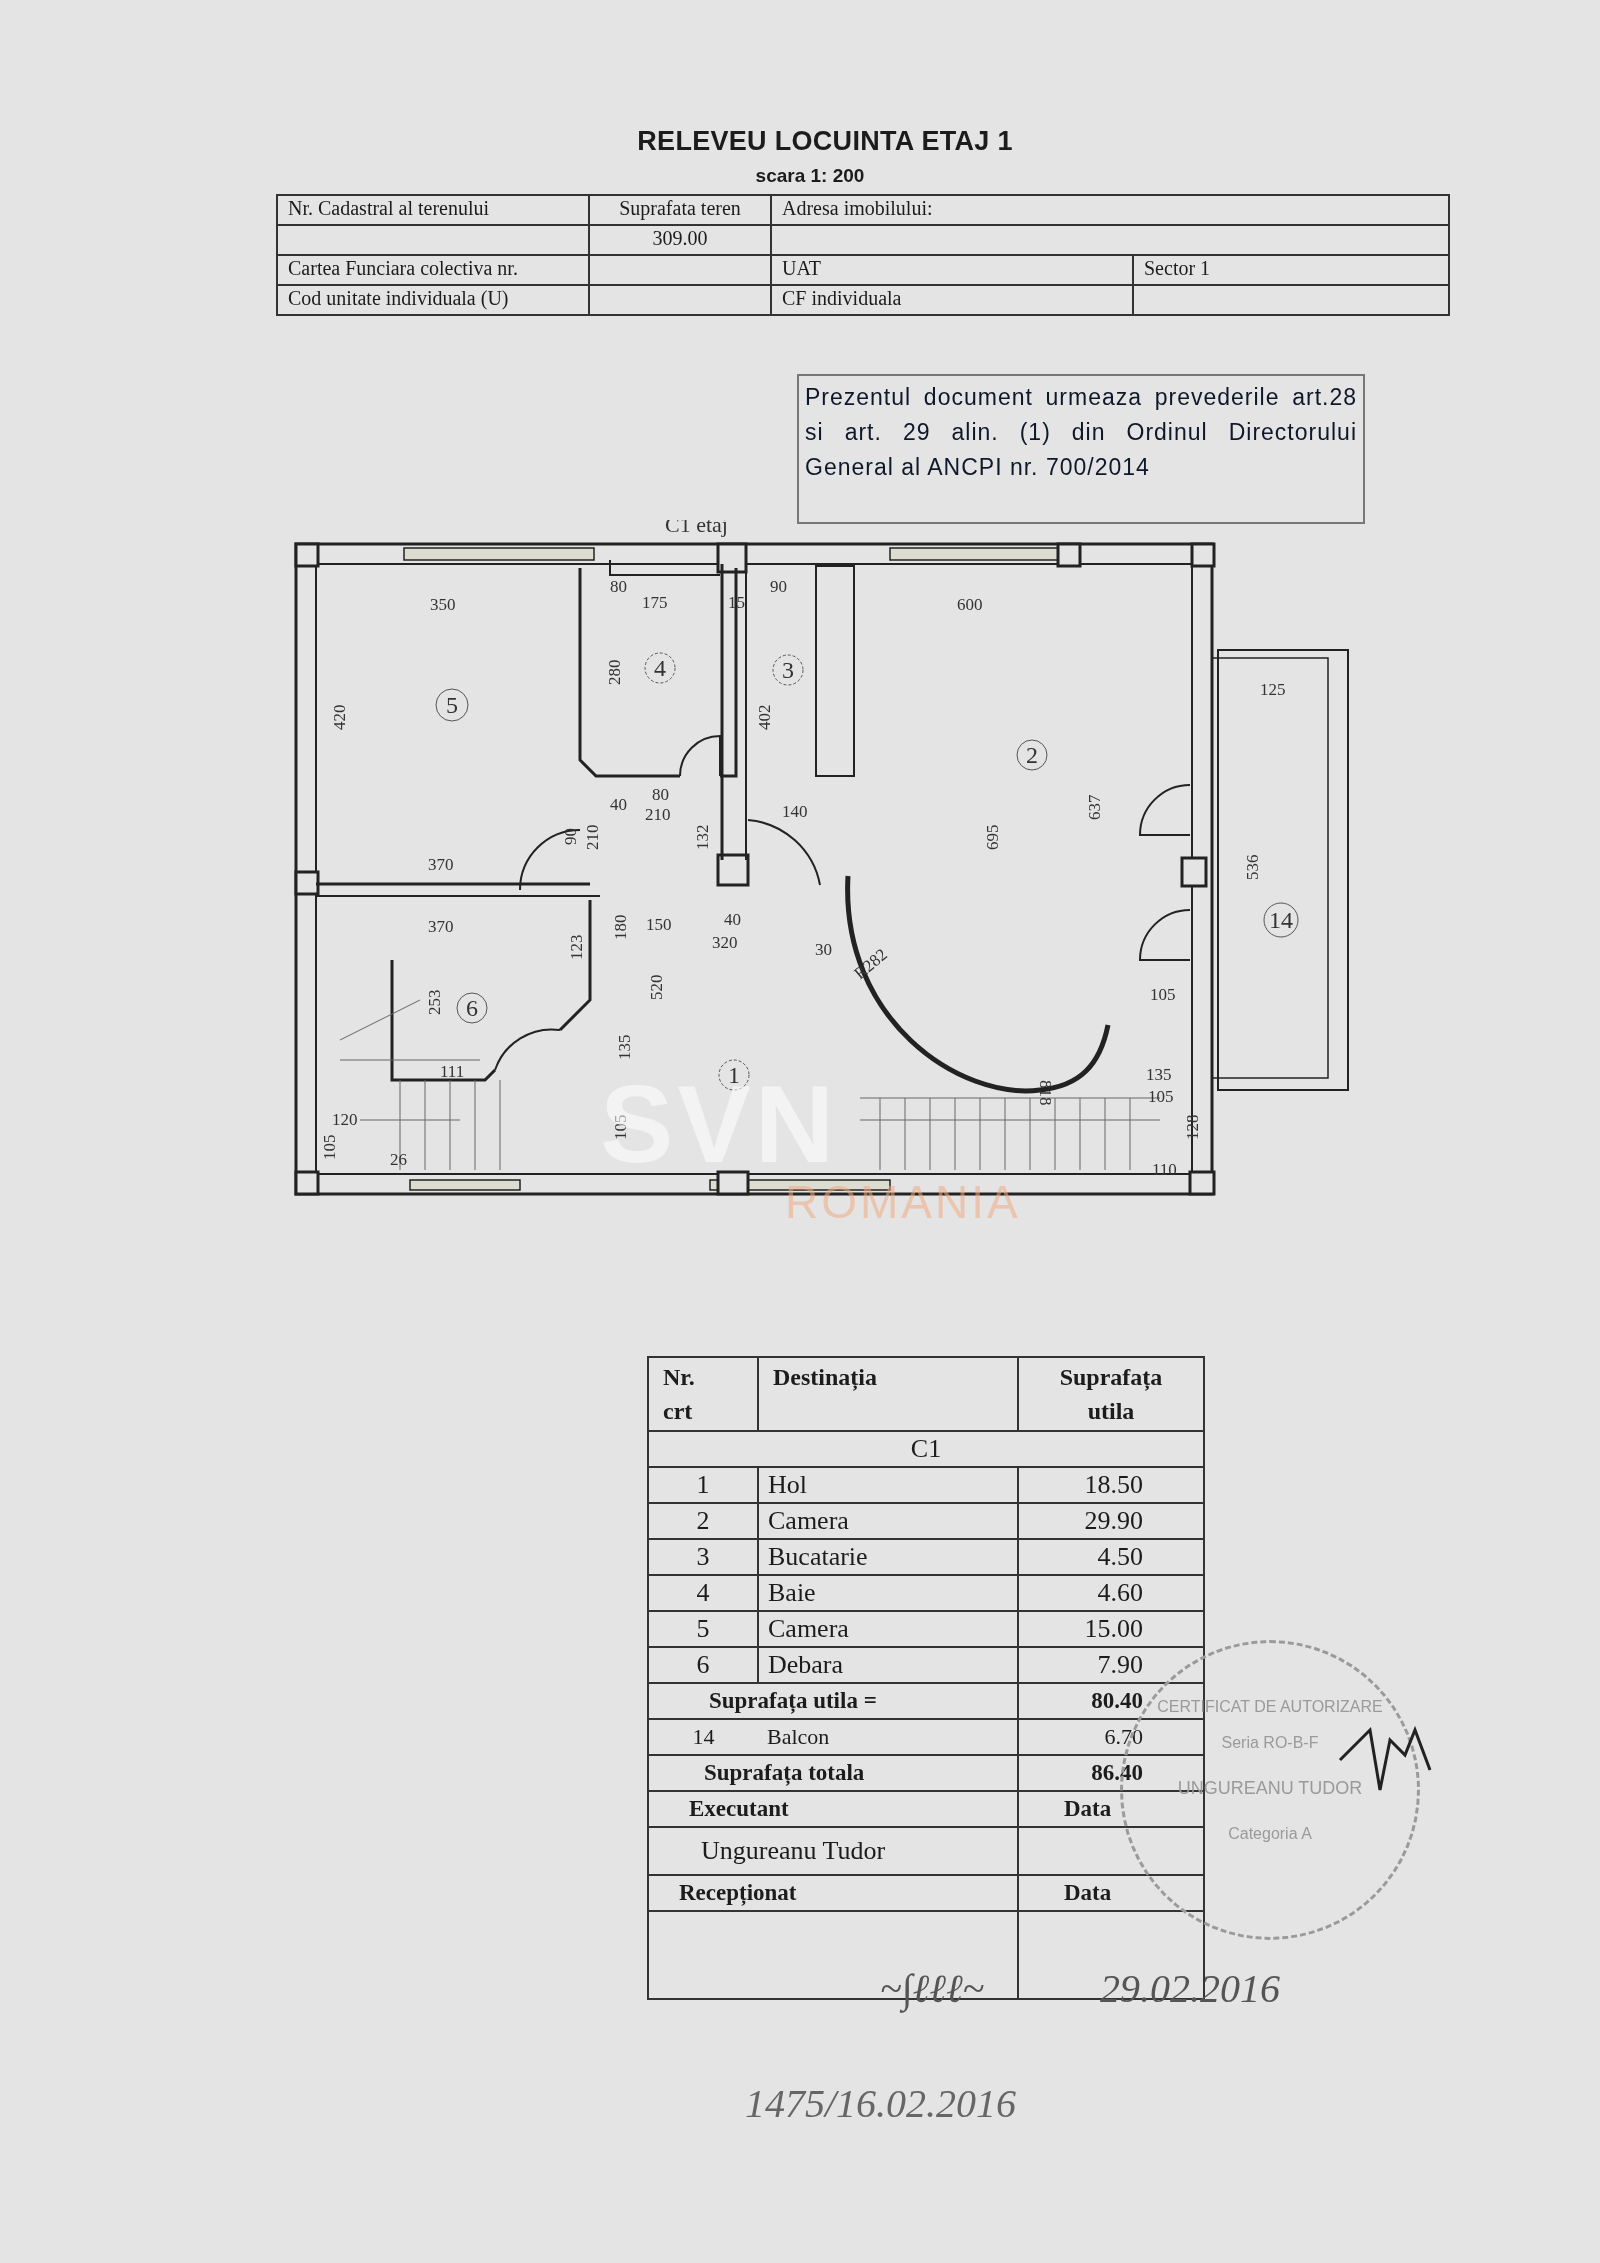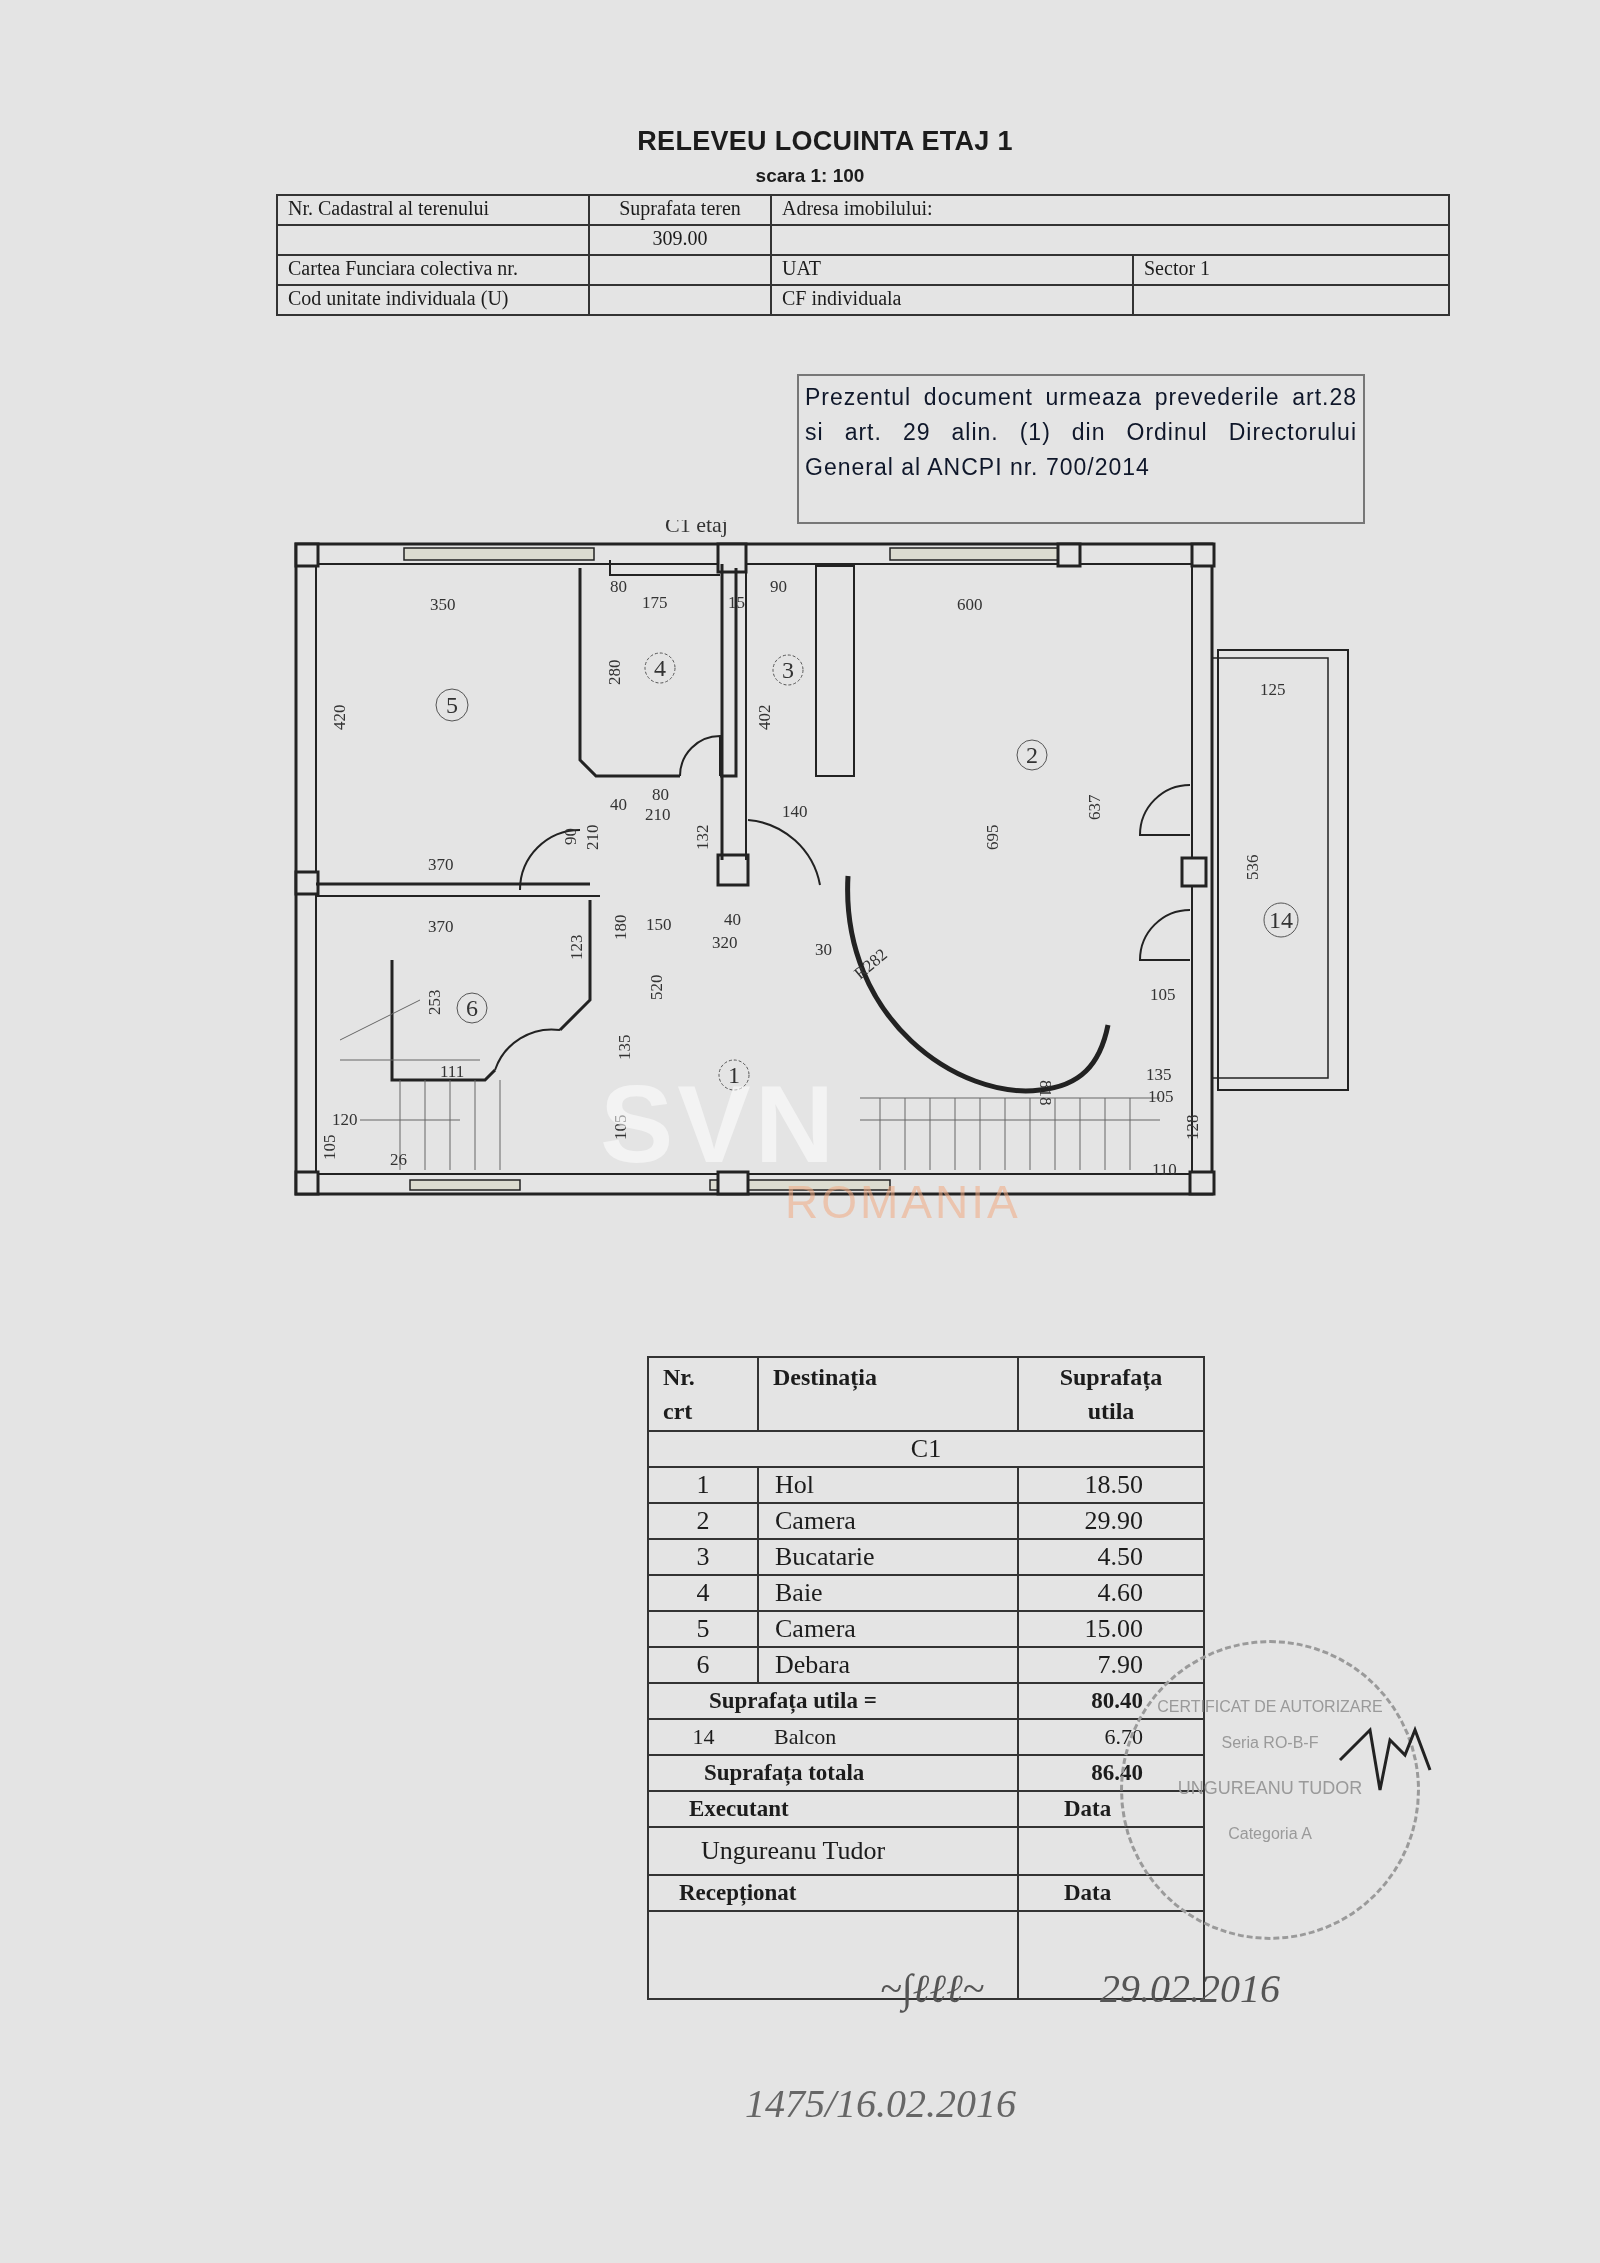--- a/index.html
+++ b/index.html
@@ -9,34 +9,34 @@
   .scale{left:0;width:1600px;top:165px;text-align:center;font-family:"Liberation Sans",sans-serif;font-weight:bold;font-size:19px;padding-left:20px;box-sizing:border-box;}
   table.hdr{position:absolute;left:276px;top:194px;width:1174px;border-collapse:collapse;font-size:20px;}
   table.hdr td{border:2px solid #333;padding:1px 10px;height:26px;vertical-align:top;}
   table.hdr td.c{text-align:center;}
   .notice{left:797px;top:374px;width:568px;height:150px;border:2px solid #777;box-sizing:border-box;padding:4px 6px;font-family:"Liberation Sans",sans-serif;font-size:23px;line-height:35px;color:#0f172a;text-align:justify;letter-spacing:1px;}
   .plan{left:280px;top:520px;}
   .plan text{font-family:"Liberation Serif",serif;fill:#333;}
   .wm1{left:600px;top:1060px;font-family:"Liberation Sans",sans-serif;font-size:110px;font-weight:bold;color:rgba(255,255,255,0.55);letter-spacing:4px;}
   .wm2{left:785px;top:1175px;font-family:"Liberation Sans",sans-serif;font-size:46px;color:rgba(240,170,130,0.55);letter-spacing:3px;}
   table.area{position:absolute;left:647px;top:1356px;width:558px;border-collapse:collapse;font-size:26px;}
-  table.area td{border:2px solid #333;padding:0 16px;height:34px;}
+  table.area td{border:2px solid #333;padding:0 9px;height:34px;}
   table.area th{border:2px solid #333;font-weight:bold;font-size:24px;text-align:left;padding:2px 14px;vertical-align:top;line-height:34px;}
   .num{text-align:center;}
   .val{text-align:right;padding-right:60px !important;}
   .bold{font-weight:bold;}
   .stamp{left:1120px;top:1640px;width:300px;height:300px;border:3px dashed #9a9a9a;border-radius:50%;box-sizing:border-box;}
   .stamp-txt{font-family:"Liberation Sans",sans-serif;color:#9a9a9a;font-size:16px;text-align:center;}
   .hand{font-family:"Liberation Serif",serif;font-style:italic;color:#555;text-align:center;}
 </style>
 </head>
 <body>
 
 <div class="abs title">RELEVEU LOCUINTA ETAJ  1</div>
-<div class="abs scale">scara 1: 100</div>
+<div class="abs scale">scara 1: 200</div>
 
 <table class="hdr">
   <tbody>
       <tr>
     <td style="width:290px">Nr. Cadastral al terenului</td>
     <td class="c" style="width:160px">Suprafata  teren</td>
     <td colspan="2">Adresa imobilului:</td>
   </tr>
   <tr>
     <td></td>

